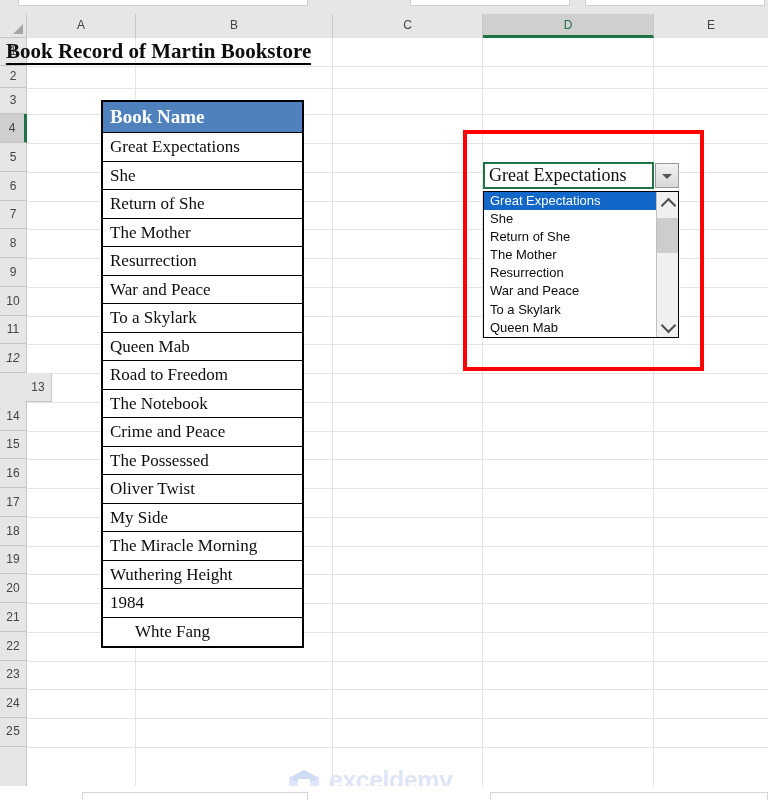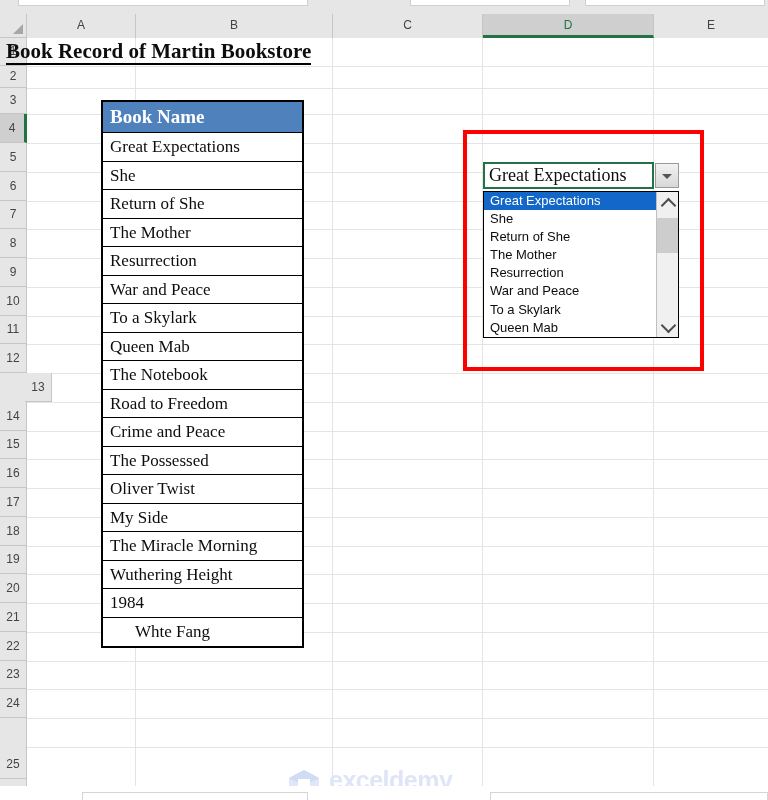--- a/index.html
+++ b/index.html
@@ -424,50 +424,50 @@
       <div class="row-head" style="top: 28px; height: 22px; line-height: 21px;">2</div>
       <div class="row-head" style="top: 50px; height: 26px; line-height: 25px;">3</div>
       <div class="row-head selected" style="top: 76px; height: 29px; line-height: 28px;">4</div>
       <div class="row-head" style="top: 105px; height: 29px; line-height: 28px;">5</div>
       <div class="row-head" style="top: 134px; height: 29px; line-height: 28px;">6</div>
       <div class="row-head" style="top: 163px; height: 28px; line-height: 27px;">7</div>
       <div class="row-head" style="top: 191px; height: 29px; line-height: 28px;">8</div>
       <div class="row-head" style="top: 220px; height: 29px; line-height: 28px;">9</div>
       <div class="row-head" style="top: 249px; height: 29px; line-height: 28px;">10</div>
       <div class="row-head" style="top: 278px; height: 28px; line-height: 27px;">11</div>
-      <div class="row-head" style="top: 306px; height: 29px; line-height: 28px;">12</div>
+      <div class="row-head" style="top: 306px; height: 29px; line-height: 28px; font-style: italic;">12</div>
       <div class="row-head" style="top: 335px; height: 29px; line-height: 28px; margin-left: 25px;">13</div>
       <div class="row-head" style="top: 364px; height: 29px; line-height: 28px;">14</div>
       <div class="row-head" style="top: 393px; height: 28px; line-height: 27px;">15</div>
       <div class="row-head" style="top: 421px; height: 29px; line-height: 28px;">16</div>
       <div class="row-head" style="top: 450px; height: 29px; line-height: 28px;">17</div>
       <div class="row-head" style="top: 479px; height: 29px; line-height: 28px;">18</div>
       <div class="row-head" style="top: 508px; height: 28px; line-height: 27px;">19</div>
       <div class="row-head" style="top: 536px; height: 29px; line-height: 28px;">20</div>
       <div class="row-head" style="top: 565px; height: 29px; line-height: 28px;">21</div>
       <div class="row-head" style="top: 594px; height: 29px; line-height: 28px;">22</div>
       <div class="row-head" style="top: 623px; height: 28px; line-height: 27px;">23</div>
       <div class="row-head" style="top: 651px; height: 29px; line-height: 28px;">24</div>
-      <div class="row-head" style="top: 712px; height: 29px; line-height: 28px;">25</div>
+      <div class="row-head" style="top: 680px; height: 29px; line-height: 28px; font-family: Liberation Mono, monospace;">25</div>
     </div>
 
   <div id="sheet-title">Book Record of Martin Bookstore</div>
 
   <div id="book-table">
     <div class="book-header-cell">Book Name</div>
     <div class="book-cell">Great Expectations</div>
     <div class="book-cell">She</div>
     <div class="book-cell">Return of She</div>
     <div class="book-cell">The Mother</div>
     <div class="book-cell">Resurrection</div>
     <div class="book-cell">War and Peace</div>
     <div class="book-cell">To a Skylark</div>
     <div class="book-cell">Queen Mab</div>
+    <div class="book-cell">Road to Freedom</div>
     <div class="book-cell">The Notebook</div>
-    <div class="book-cell">Road to Freedom</div>
     <div class="book-cell">Crime and Peace</div>
     <div class="book-cell">The Possessed</div>
     <div class="book-cell">Oliver Twist</div>
     <div class="book-cell">My Side</div>
     <div class="book-cell">The Miracle Morning</div>
     <div class="book-cell">Wuthering Height</div>
     <div class="book-cell">1984</div>
     <div class="book-cell last">Whte Fang</div>
   </div>
 

